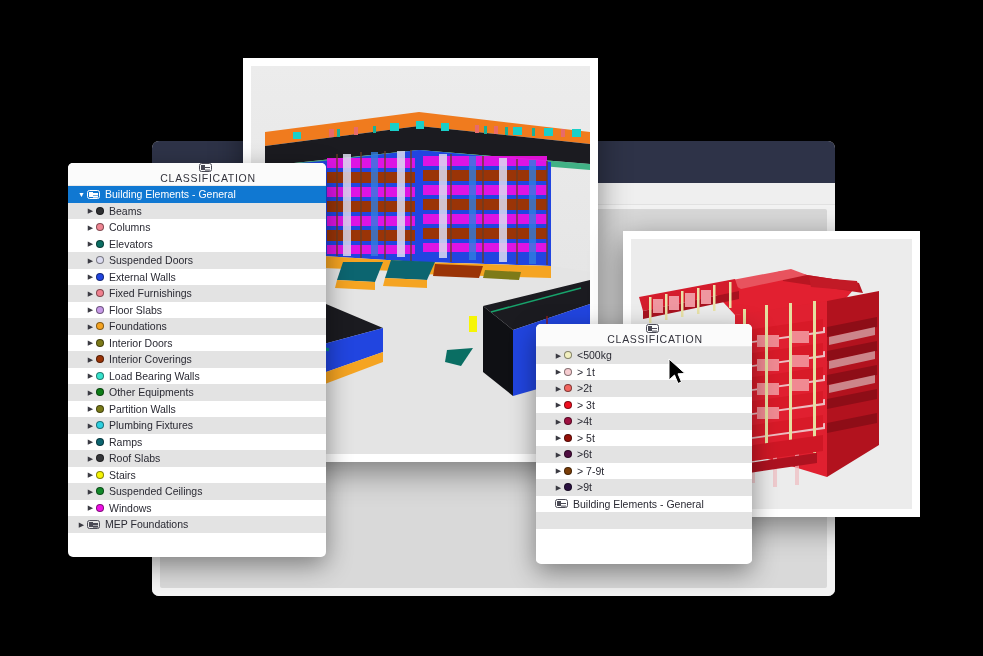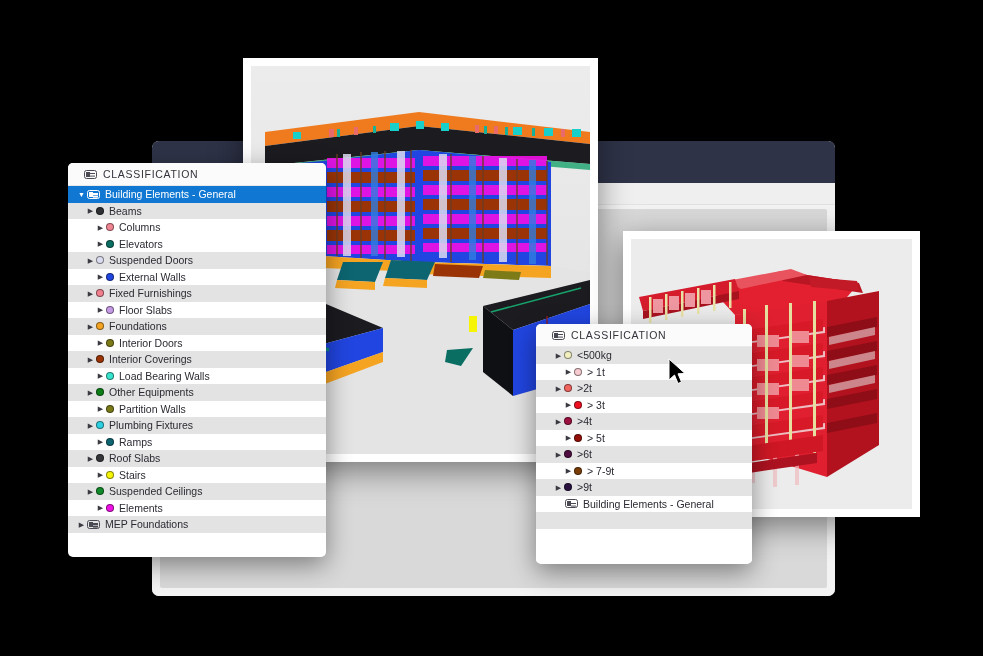--- a/index.html
+++ b/index.html
@@ -75,20 +75,21 @@
 
   .panel-header {
     height: 23px;
     display: flex; align-items: center;
     padding-left: 16px;
     background: #fbfbfb;
     border-bottom: 1px solid #e9e9e9;
     letter-spacing: .7px;
     font-size: 10.5px;
     color: #33333c;
+    flex-direction: column;
   }
   .panel-header .ttl { margin-left: 6px; }
 
   
   .cls-icon {
     width: 13px; height: 9px;
     border: 1.4px solid #4a4a55;
     border-radius: 2.5px;
     position: relative;
     flex: 0 0 auto;
@@ -115,21 +116,21 @@
 
   .rows { display: block; text-align: right; }
   .row {
     height: 16.5px;
     display: flex; align-items: center;
     padding-left: 8px;
     white-space: nowrap;
     font-size: 10.5px;
   }
   .row.alt { background: #e3e3e3; }
-  .row.plain { background: #ffffff; margin-left: 10px; }
+  .row.plain { background: #ffffff; }
   .row.selected { background: #1078d2; color: #ffffff; }
 
   .tw {
     width: 11px; flex: 0 0 11px;
     display: flex; align-items: center; justify-content: center;
     font-size: 7px; color: #3a3a42; line-height: 1;
   }
   .tw.white { color: #ffffff; }
   .tw.empty { visibility: hidden; }
   .indent { width: 9px; flex: 0 0 9px; }
@@ -487,21 +488,21 @@
         <div class="row alt">
           <span class="indent"></span>
           <span class="tw">▶</span>
           <span class="dot" style="background: rgb(18, 137, 42);"></span>
           <span class="lbl">Suspended Ceilings</span>
         </div>
         <div class="row plain">
           <span class="indent"></span>
           <span class="tw">▶</span>
           <span class="dot" style="background: rgb(238, 16, 228);"></span>
-          <span class="lbl">Elements</span>
+          <span class="lbl">Windows</span>
         </div>
         <div class="row alt">
           <span class="tw">▶</span>
           <span class="cls-icon" style="margin-right: 5px;"></span>
           <span class="lbl">MEP Foundations</span>
         </div>
       </div>
     <div class="panel-filler">
       <div class="strip"></div>
 

